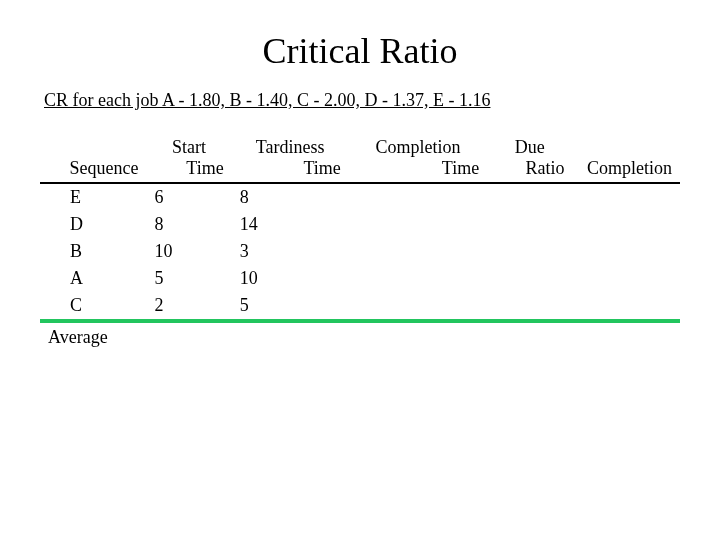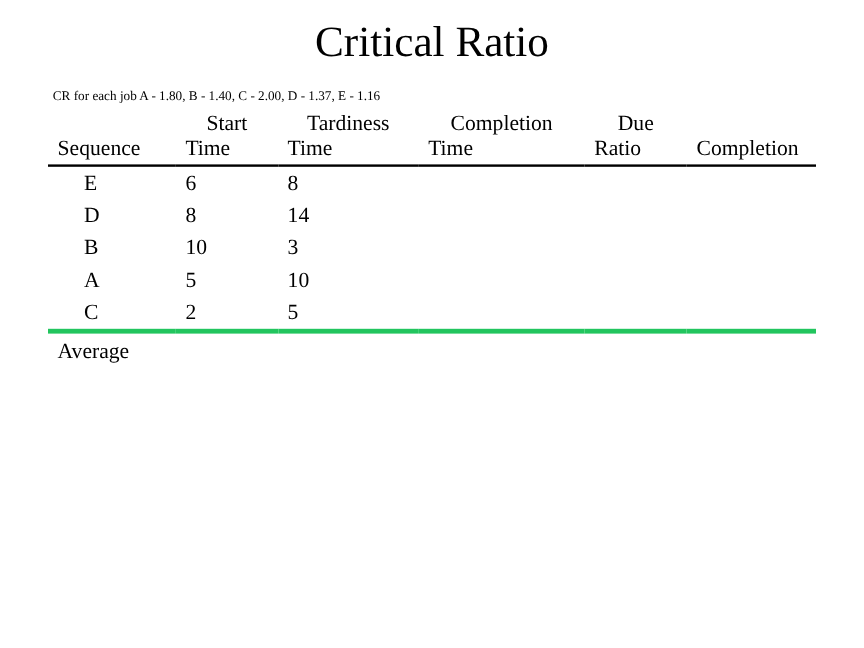--- a/index.html
+++ b/index.html
@@ -14,59 +14,60 @@
       background: #ffffff;
       font-family: 'Times New Roman', Times, serif;
       font-size: 18px;
       color: #000000;
       overflow: hidden;
     }
 
     .page {
       width: 720px;
       height: 540px;
-      padding: 14px 40px;
+      padding: 30px 40px;
       display: flex;
       flex-direction: column;
       align-items: flex-start;
     }
 
     .title {
       width: 100%;
       text-align: center;
       font-size: 36px;
       font-weight: normal;
       margin-bottom: 18px;
     }
 
     .subtitle {
-      font-size: 11px;
-      margin-bottom: 6px;
+      font-size: 18px;
+      margin-bottom: 26px;
       padding-left: 4px;
+      text-decoration: underline;
     }
 
     .table-wrapper {
       width: 100%;
     }
 
     table {
       width: 100%;
       border-collapse: collapse;
       font-size: 18px;
     }
 
     .header-row-1 td {
       padding: 0 8px;
       text-align: center;
       vertical-align: bottom;
     }
 
     .header-row-2 td {
       padding: 0 8px;
-      text-align: left;
+      text-align: right;
       border-bottom: 2px solid #000;
       padding-bottom: 3px;
     }
 
     .data-row td {
       padding: 3px 8px;
       text-align: left;
       vertical-align: middle;
     }
 

